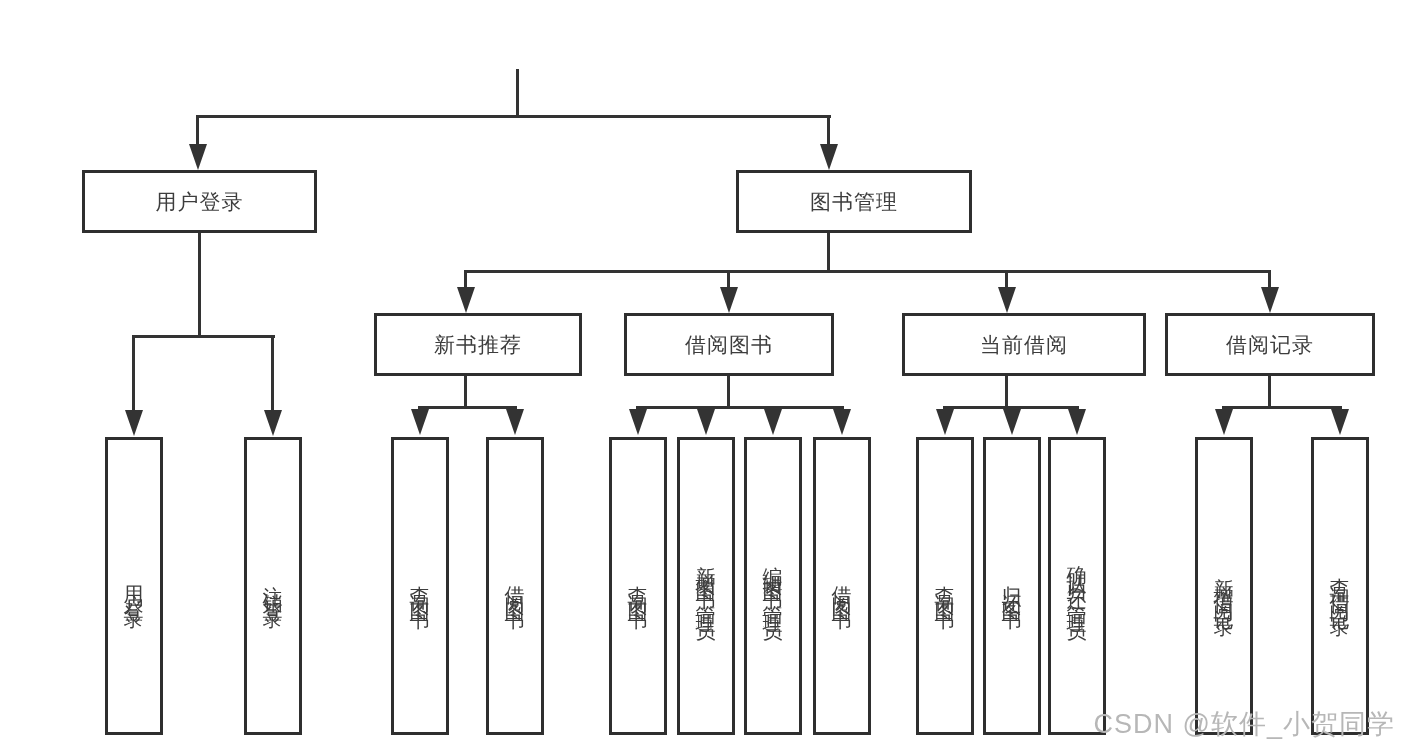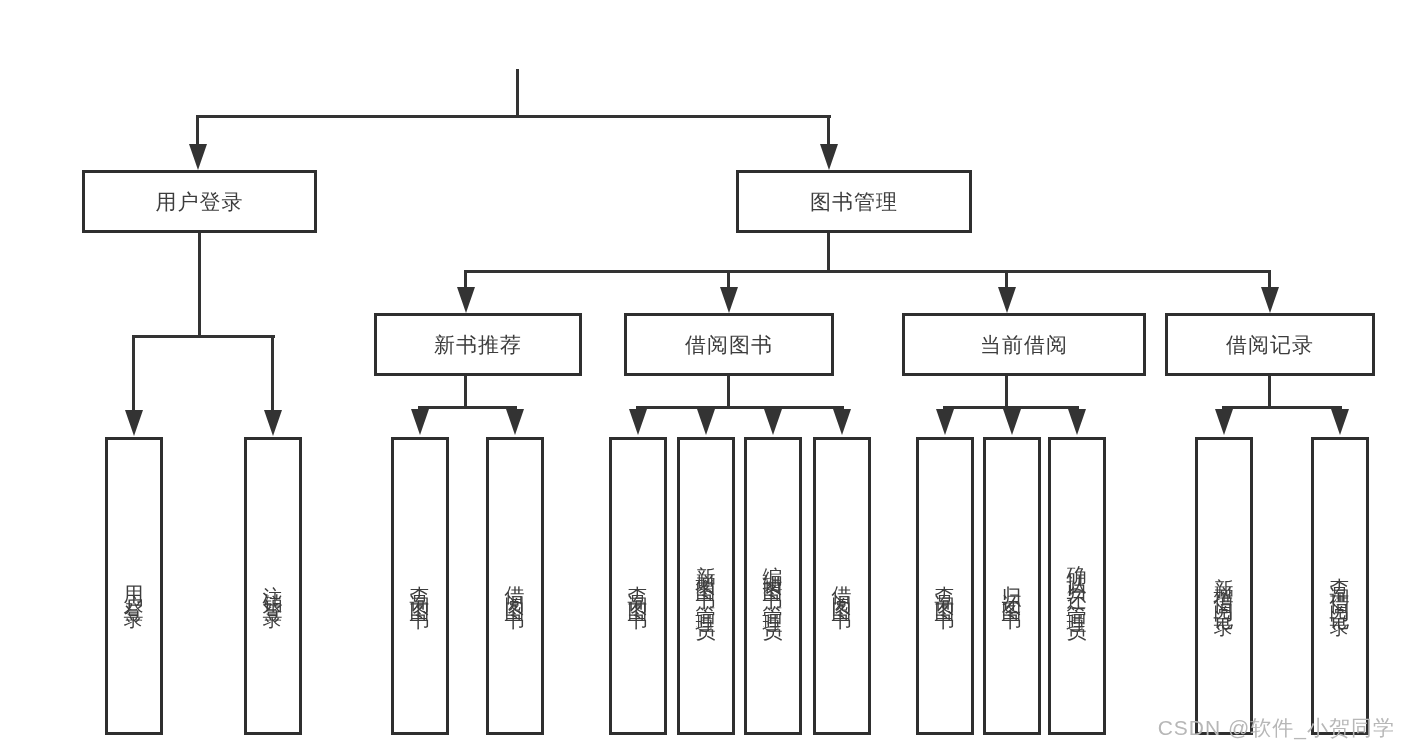--- a/index.html
+++ b/index.html
@@ -18,21 +18,21 @@
   }
   .vline{position:absolute;width:3px;background:#333333;}
   .hline{position:absolute;height:3px;background:#333333;}
   .arw{
     position:absolute;width:0;height:0;
     border-left:9px solid transparent;border-right:9px solid transparent;
     border-top:26px solid #333333;
   }
   .watermark{
     position:absolute;right:10px;bottom:5px;z-index:10;
-    font-size:21px;color:#b7b7b7;letter-spacing:1px;white-space:nowrap;
+    font-size:27px;color:#b7b7b7;letter-spacing:1px;white-space:nowrap;
   }
 </style>
 </head>
 <body>
 
 <div class="canvas">
 
 
   <div class="vline" style="left:516px;top:69px;height:47px;"></div>
   <div class="hline" style="left:196px;top:115px;width:635px;"></div>

